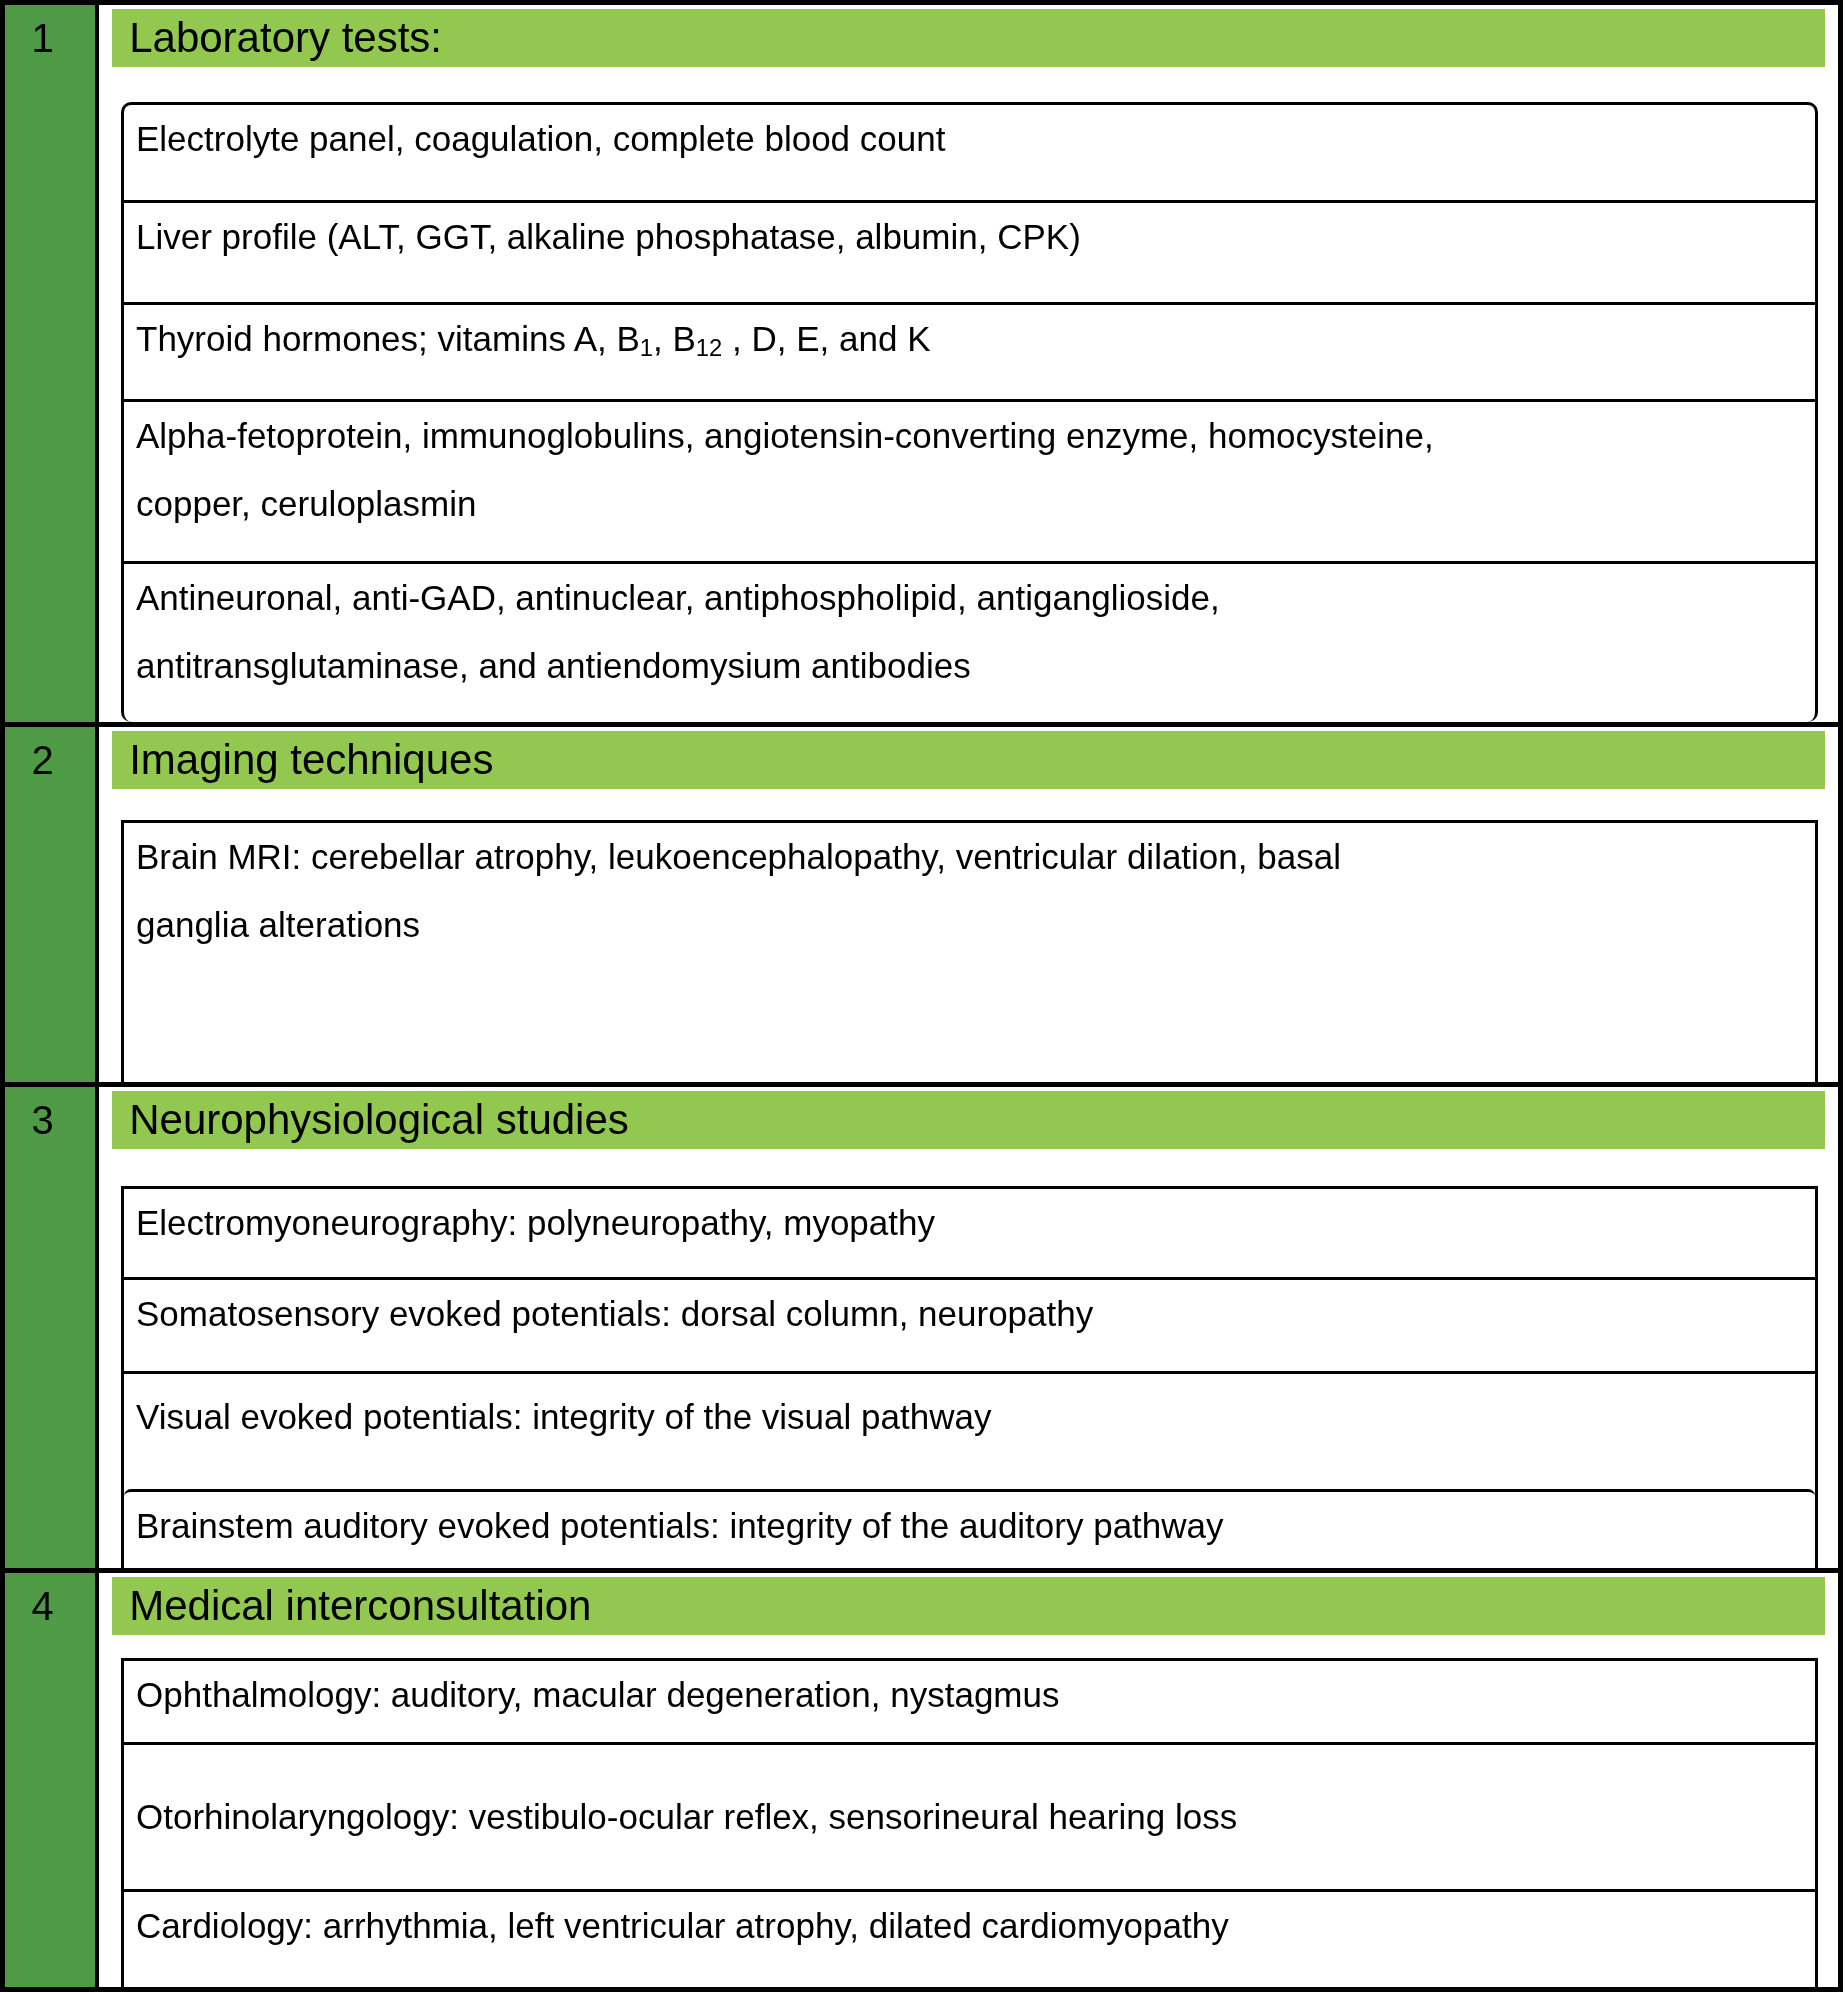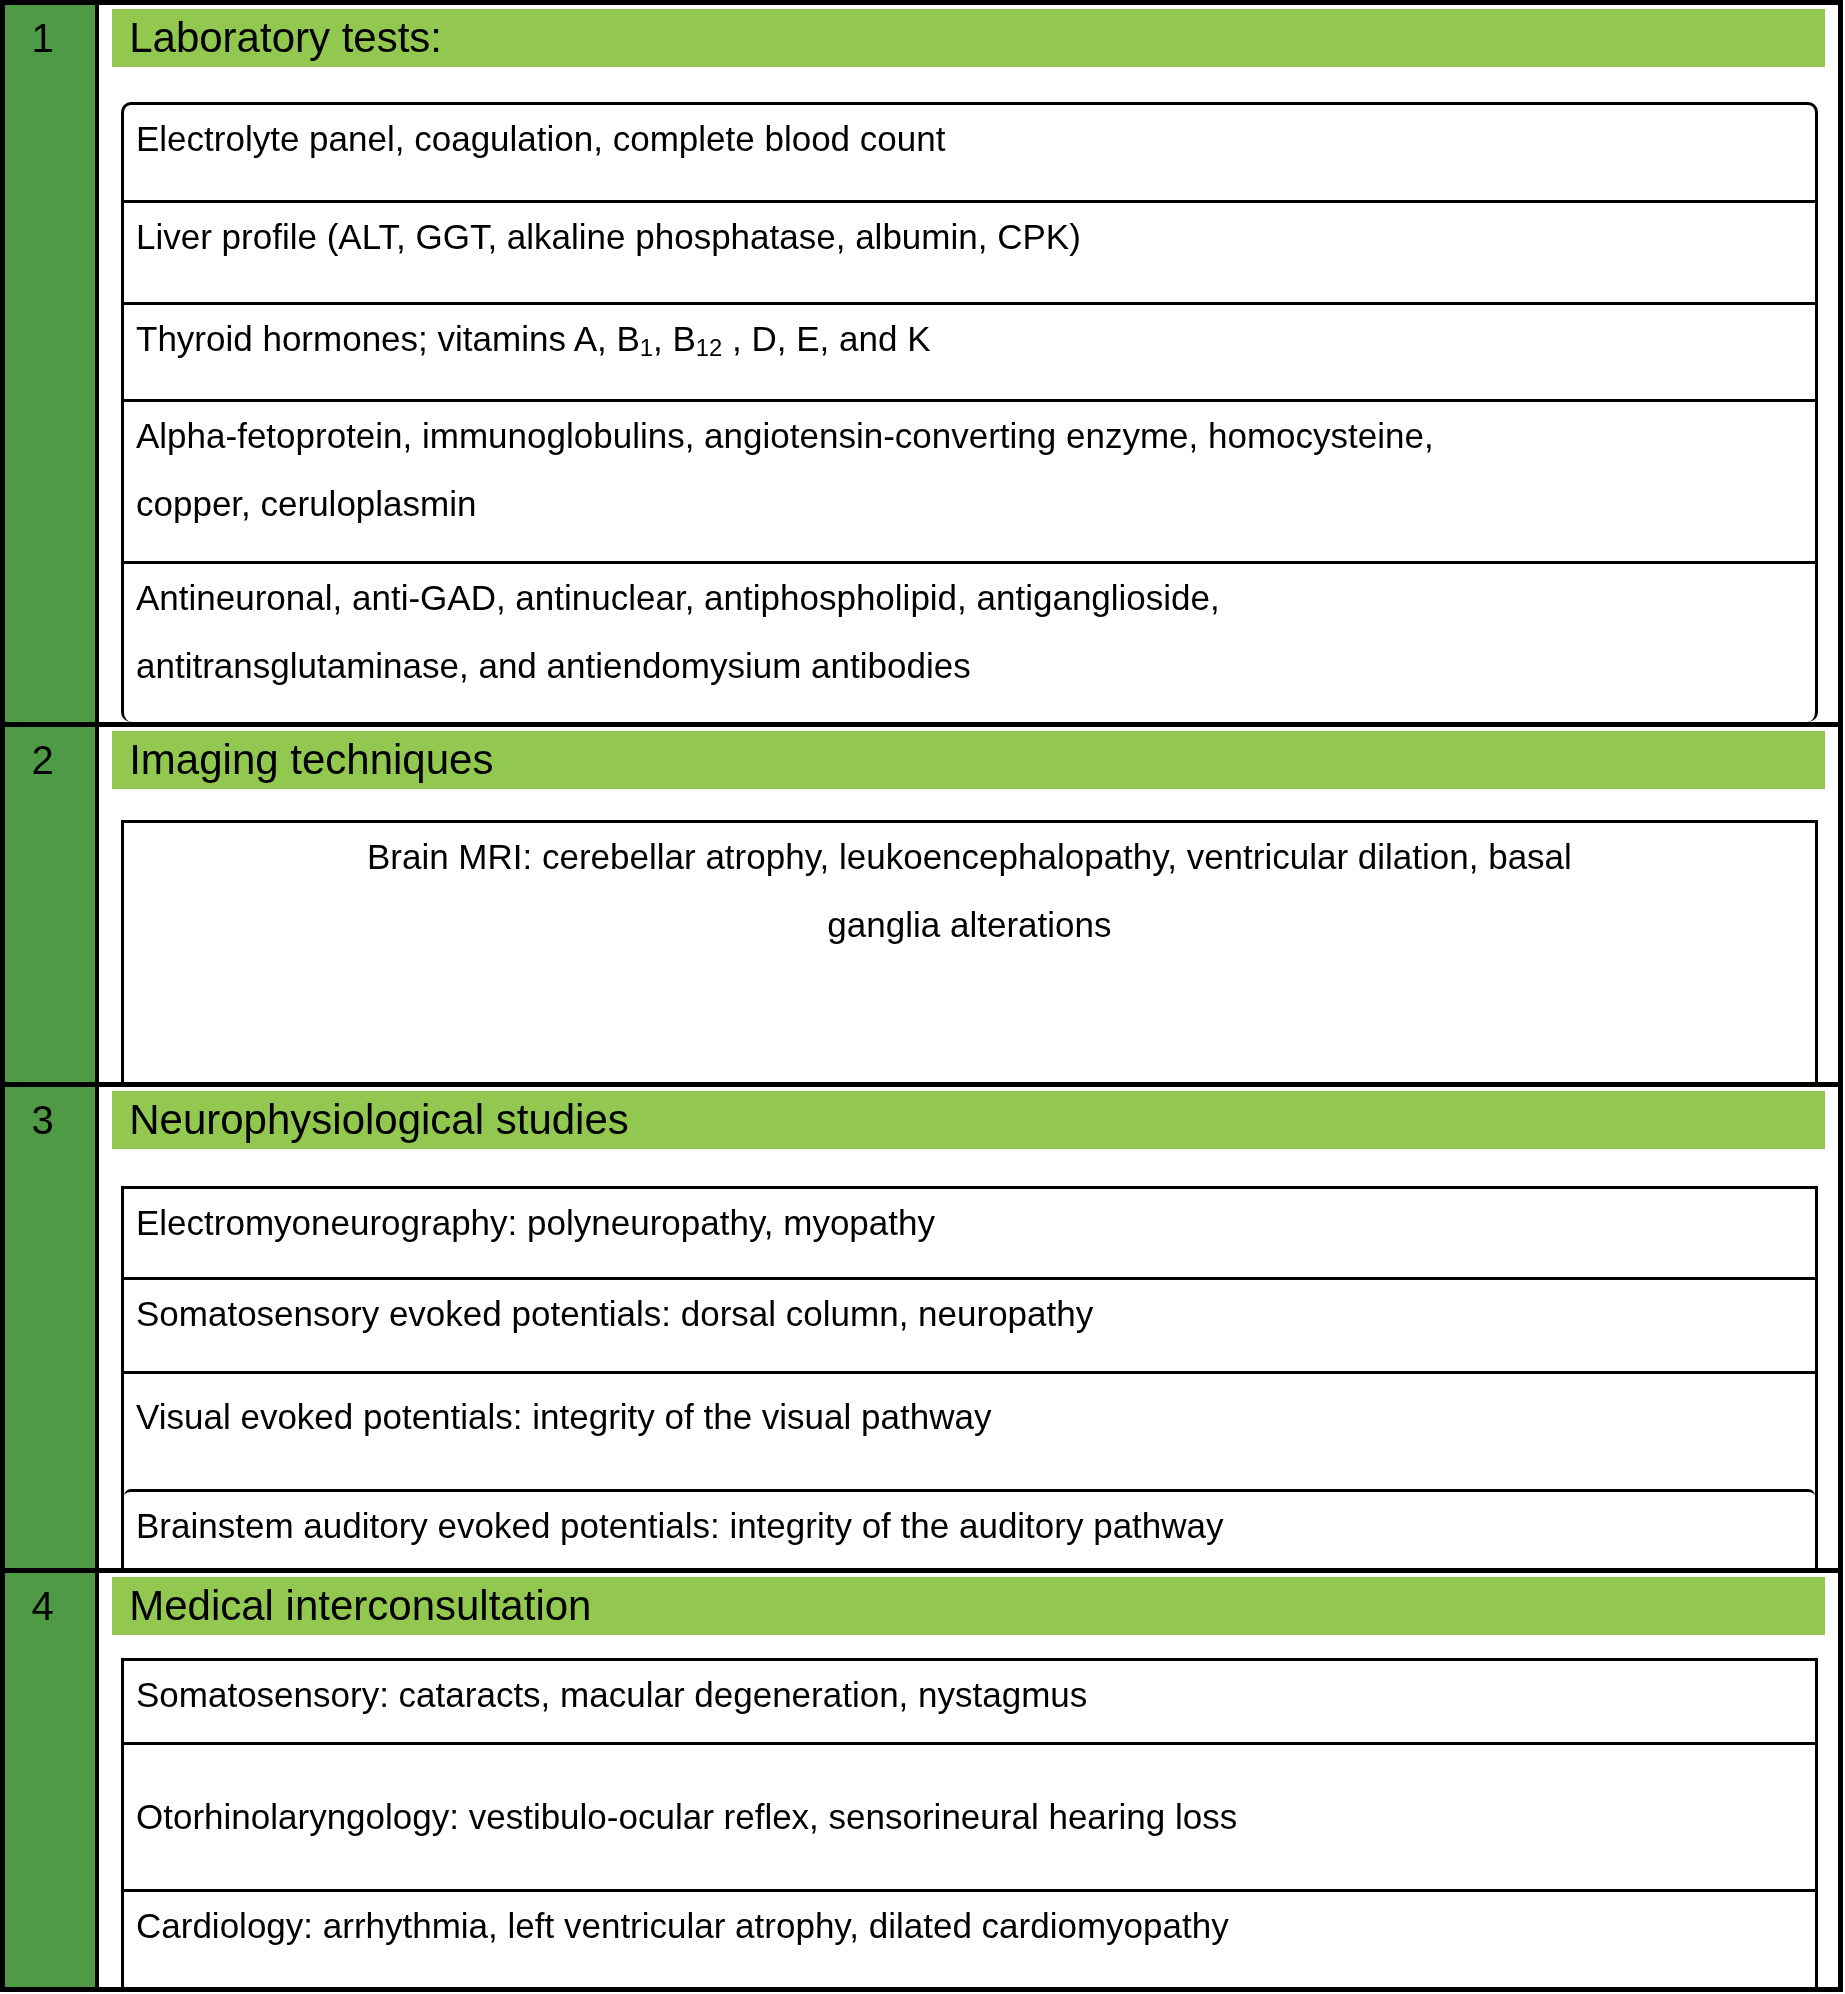--- a/index.html
+++ b/index.html
@@ -120,21 +120,21 @@
       </div>
     </div>
 
     <div class="section s2" style="height:360px">
       <div class="numcell">2</div>
       <div class="body">
         <div class="bar">
           <span>Imaging techniques</span>
         </div>
         <div class="box">
-            <div class="row" style="height: 193px; text-align: center;">
+            <div class="row" style="height: 193px;">
               <div class="line"><span>Brain MRI: cerebellar atrophy, leukoencephalopathy, ventricular dilation, basal</span></div>
               <div class="line"><span>ganglia alterations</span></div>
             </div>
           </div>
       </div>
     </div>
 
     <div class="section s3" style="height:486px">
       <div class="numcell">3</div>
       <div class="body">
@@ -159,21 +159,21 @@
     </div>
 
     <div class="section s4" style="height:419px">
       <div class="numcell">4</div>
       <div class="body">
         <div class="bar">
           <span>Medical interconsultation</span>
         </div>
         <div class="box">
             <div class="row" style="height: 81px;">
-              <div class="line"><span>Somatosensory: cataracts, macular degeneration, nystagmus</span></div>
+              <div class="line"><span>Ophthalmology: auditory, macular degeneration, nystagmus</span></div>
             </div>
             <div class="row" style="height: 147px; padding-top: 38px;">
               <div class="line"><span>Otorhinolaryngology: vestibulo-ocular reflex, sensorineural hearing loss</span></div>
             </div>
             <div class="row" style="height: 98px;">
               <div class="line"><span>Cardiology: arrhythmia, left ventricular atrophy, dilated cardiomyopathy</span></div>
             </div>
           </div>
       </div>
     </div>

